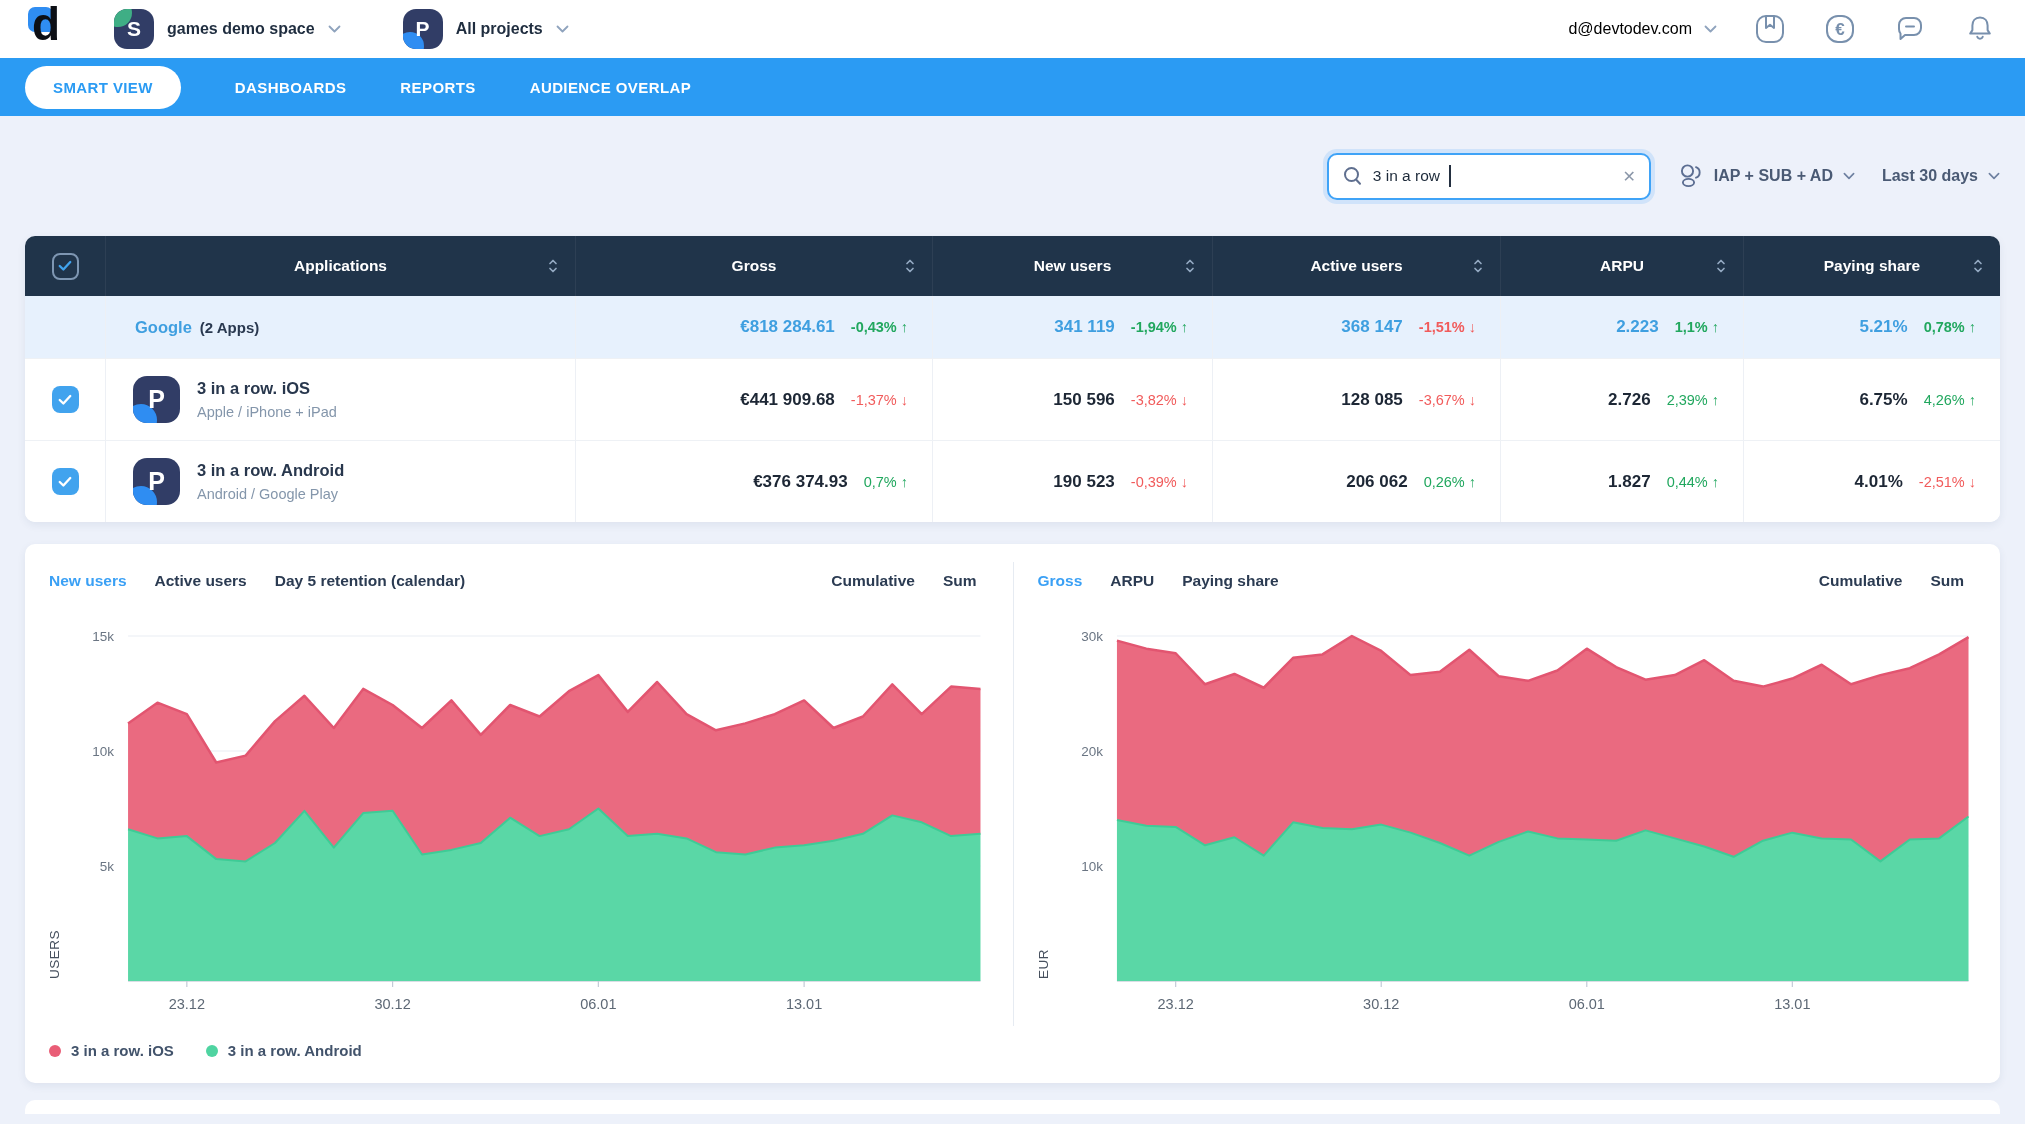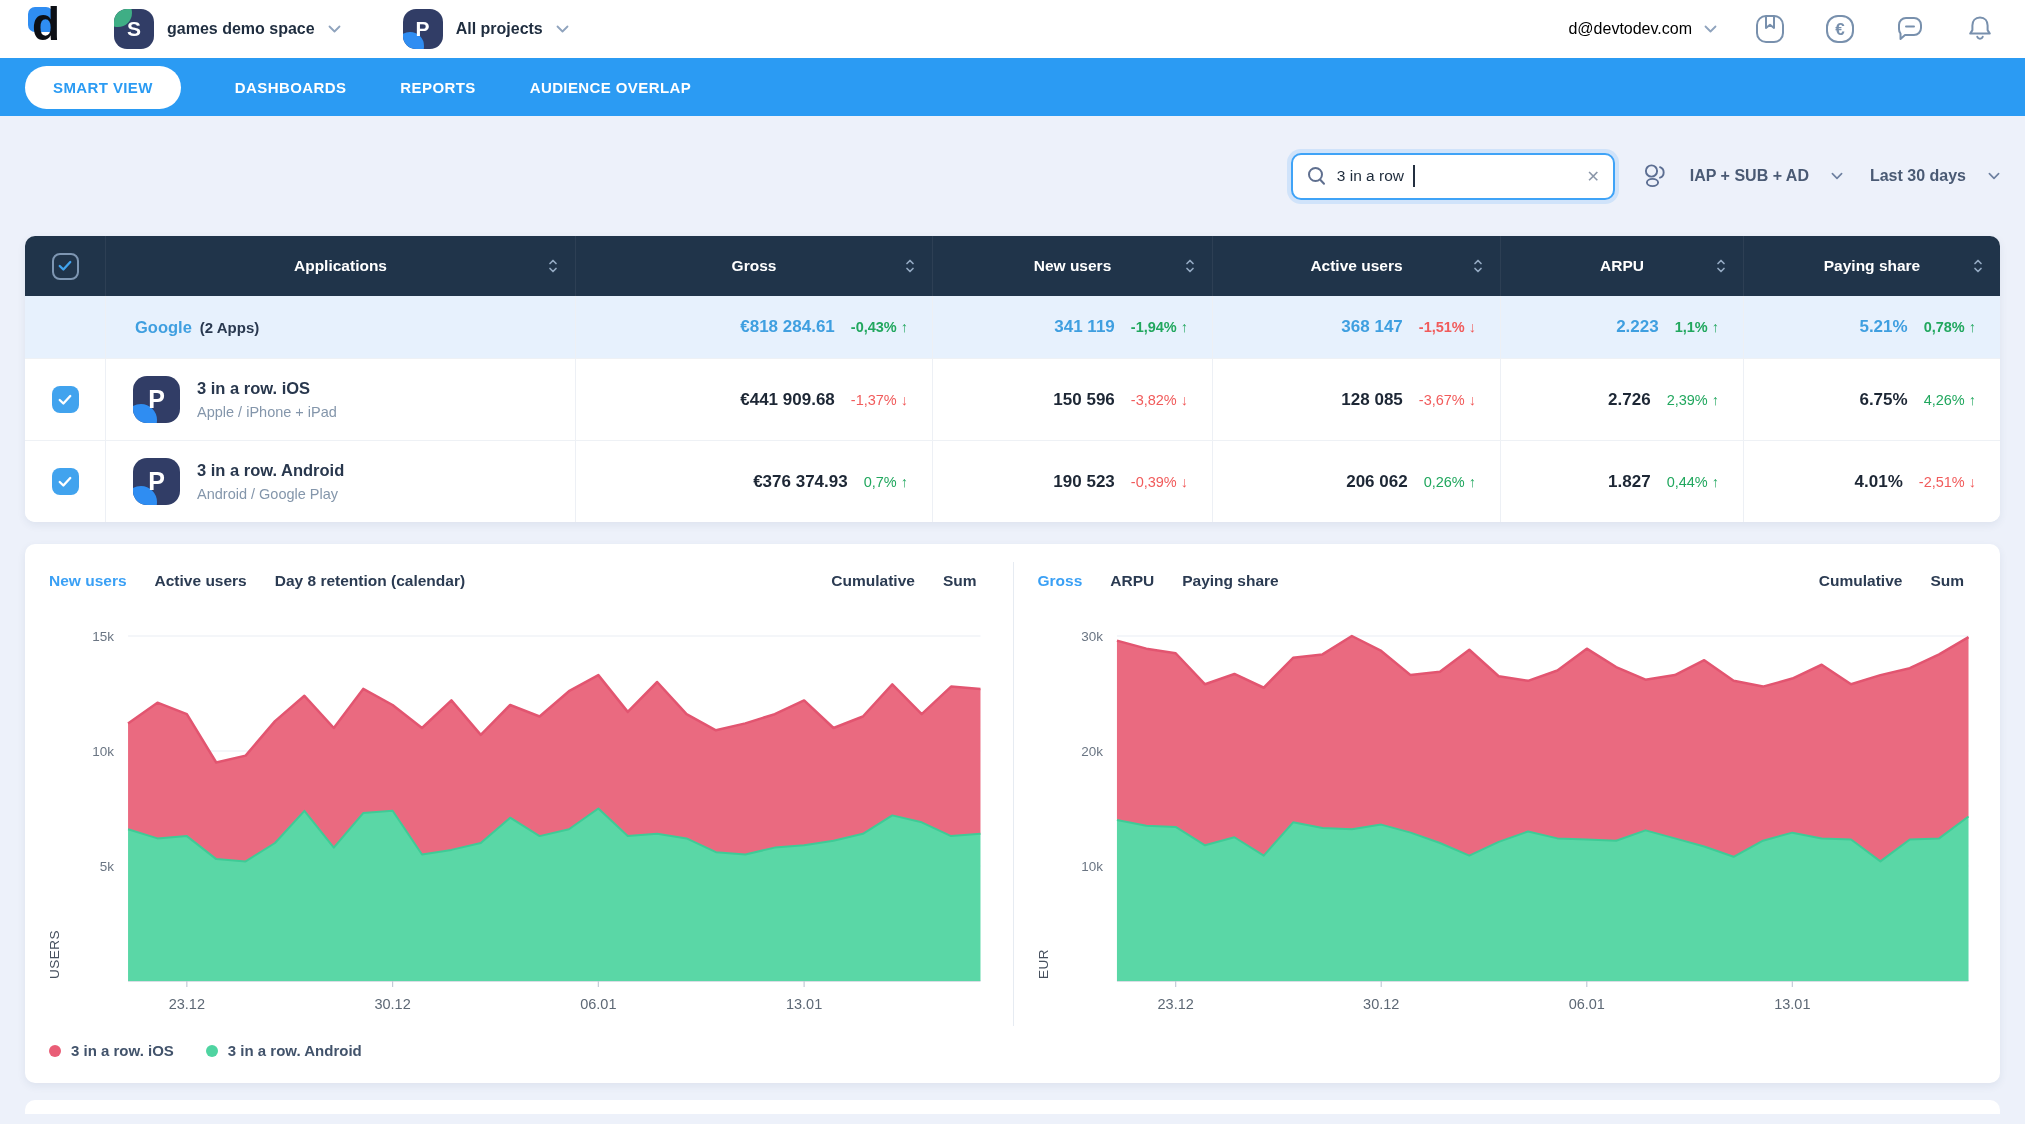--- a/index.html
+++ b/index.html
@@ -32,21 +32,21 @@
 
   
   .main { padding:0 25px; }
   .title-row { height:120px; display:flex; align-items:center; }
   .page-title { font-size:21px; font-weight:700; color:#1c2a3a; padding-left:3px; }
   .right-controls { margin-left:auto; display:flex; align-items:center; gap:27px; }
   .search-box { width:324px; height:47px; background:#fff; border:2px solid #3fa3f7; border-radius:10px; box-shadow:0 0 0 4px rgba(63,163,247,.17); display:flex; align-items:center; padding:0 13px; gap:9px; }
   .search-text { font-size:15.5px; color:#1d2a3a; }
   .caret { width:2px; height:22px; background:#232f40; }
   .clear-x { margin-left:auto; color:#8b97a9; font-size:16px; cursor:pointer; }
-  .filter-group { display:flex; align-items:center; gap:22px; color:#4a5a74; font-size:16px; font-weight:600; cursor:pointer; }
+  .filter-group { display:flex; align-items:center; gap:10px; color:#4a5a74; font-size:16px; font-weight:600; cursor:pointer; }
 
   
   .table-card { background:#fff; border-radius:10px; overflow:hidden; box-shadow:0 3px 9px rgba(40,60,100,.08); }
   .t-row { display:grid; grid-template-columns:80px 470px 357px 280px 288px 243px 257px; }
   .t-head { background:#20344a; height:60px; }
   .h-cell { position:relative; display:flex; align-items:center; justify-content:center; color:#fff; font-size:15.5px; font-weight:700; border-left:1px solid rgba(255,255,255,.06); }
   .h-cell:first-child { border-left:none; }
   .sort { position:absolute; right:16px; top:50%; transform:translateY(-50%); display:flex; cursor:pointer; }
   .t-total { background:#e7f1fd; height:62px; }
   .t-app { background:#fff; height:82px; border-top:1px solid #eef1f5; }
@@ -412,21 +412,21 @@
           </span>
         </div>
     </div>
   </section>
 
   <section class="charts-card">
     <div class="chart-half">
       <div class="chart-head">
         <span class="ct-tab active">New users</span>
         <span class="ct-tab">Active users</span>
-        <span class="ct-tab">Day 8 retention (calendar)</span>
+        <span class="ct-tab">Day 5 retention (calendar)</span>
         <span class="ct-modes">
           <span class="ct-tab">Cumulative</span>
           <span class="ct-tab">Sum</span>
         </span>
       </div>
       <svg class="chart" viewBox="0 0 987 420" preserveAspectRatio="none">
           <line x1="103" y1="260" x2="955" y2="260" stroke="#e9edf4" stroke-width="1"></line>
           <text x="89" y="265" text-anchor="end" fill="#6a7583" font-size="13.5">5k</text>
           <line x1="103" y1="145" x2="955" y2="145" stroke="#e9edf4" stroke-width="1"></line>
           <text x="89" y="150" text-anchor="end" fill="#6a7583" font-size="13.5">10k</text>

